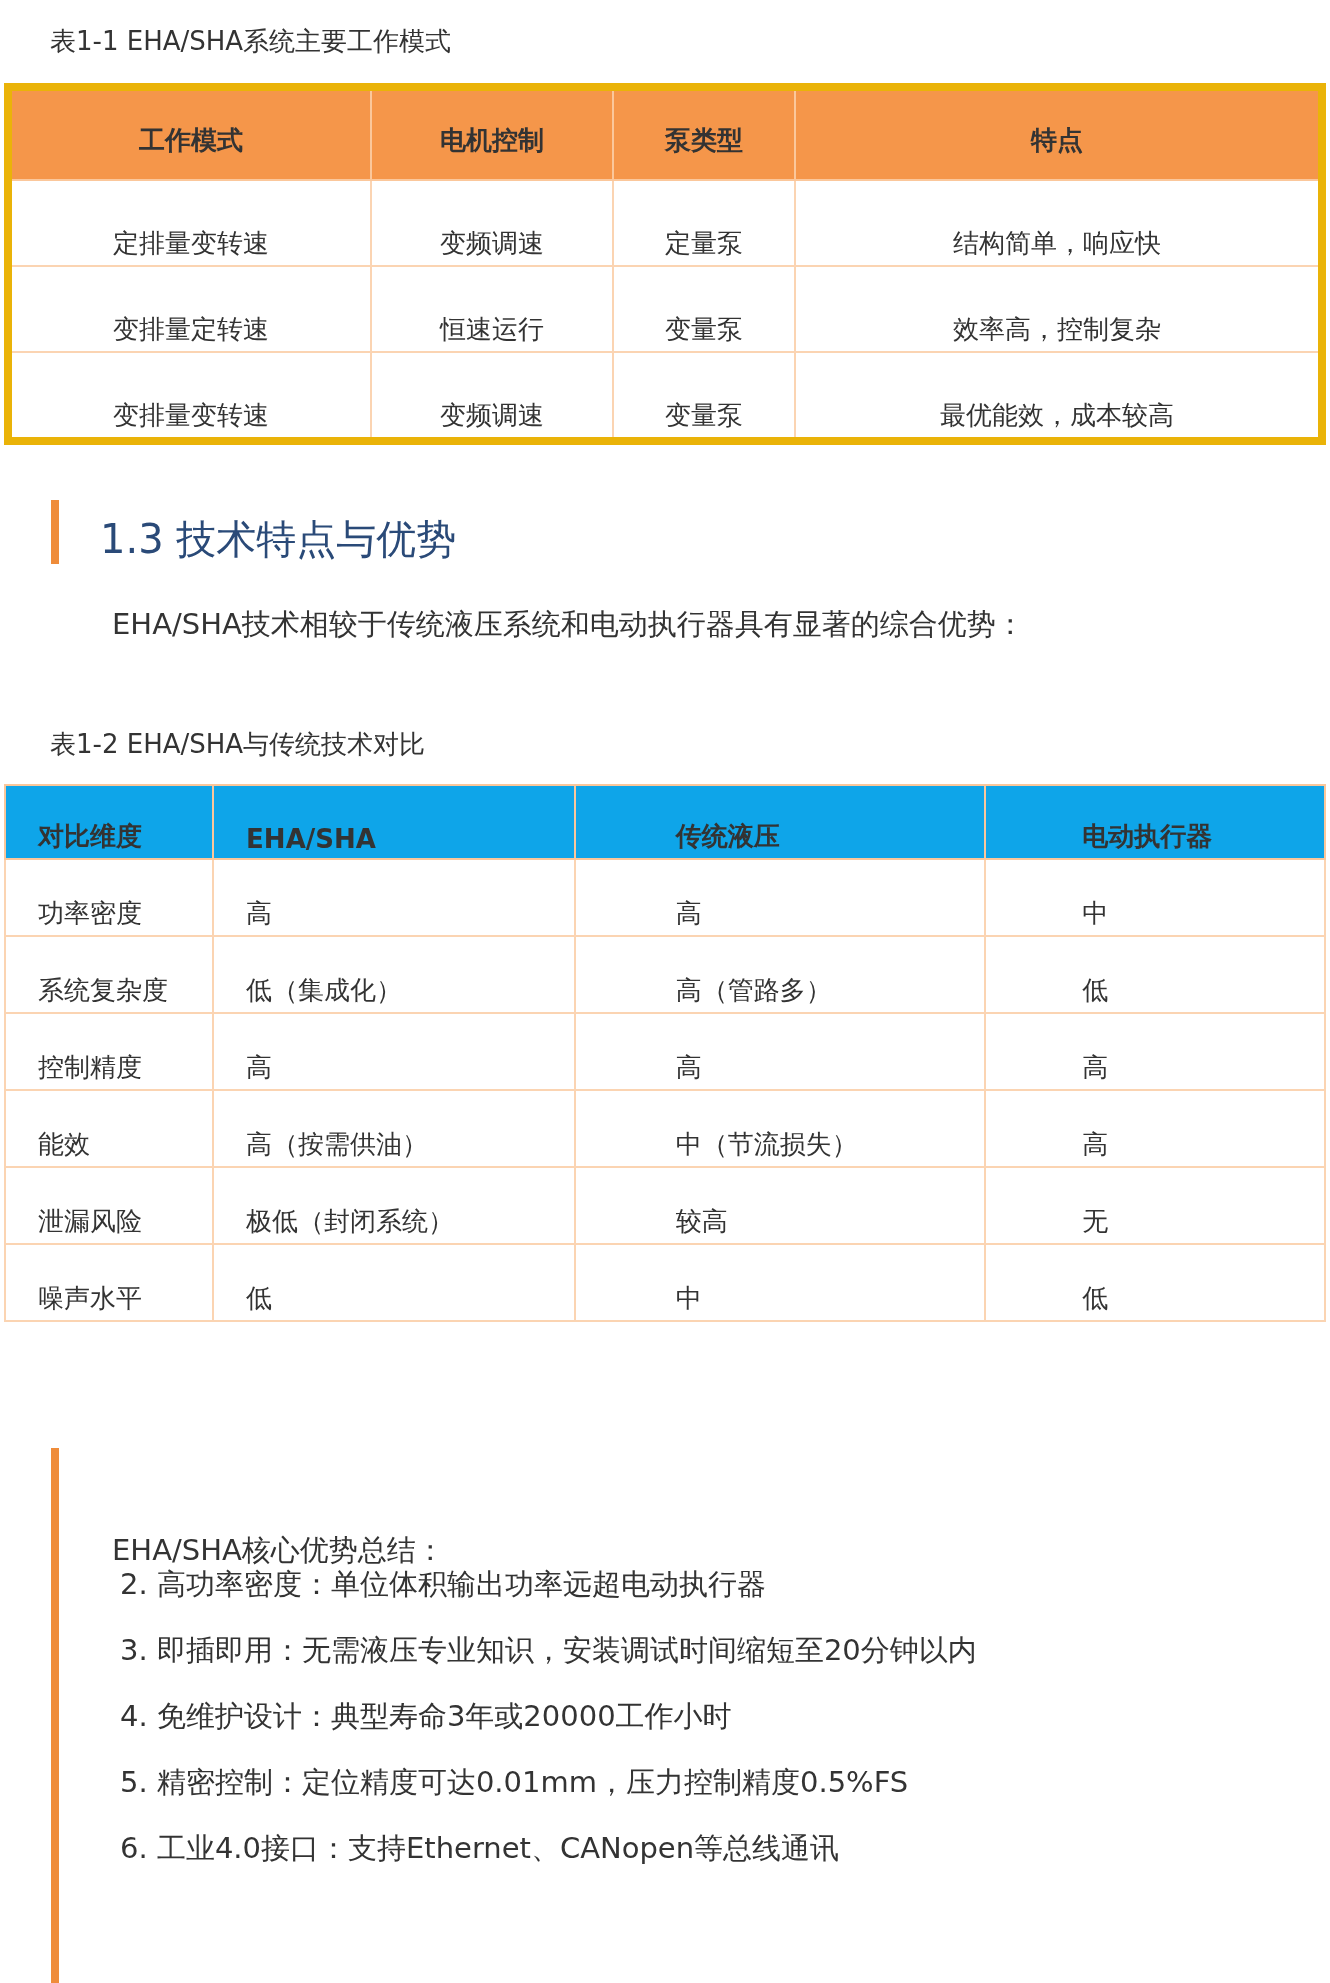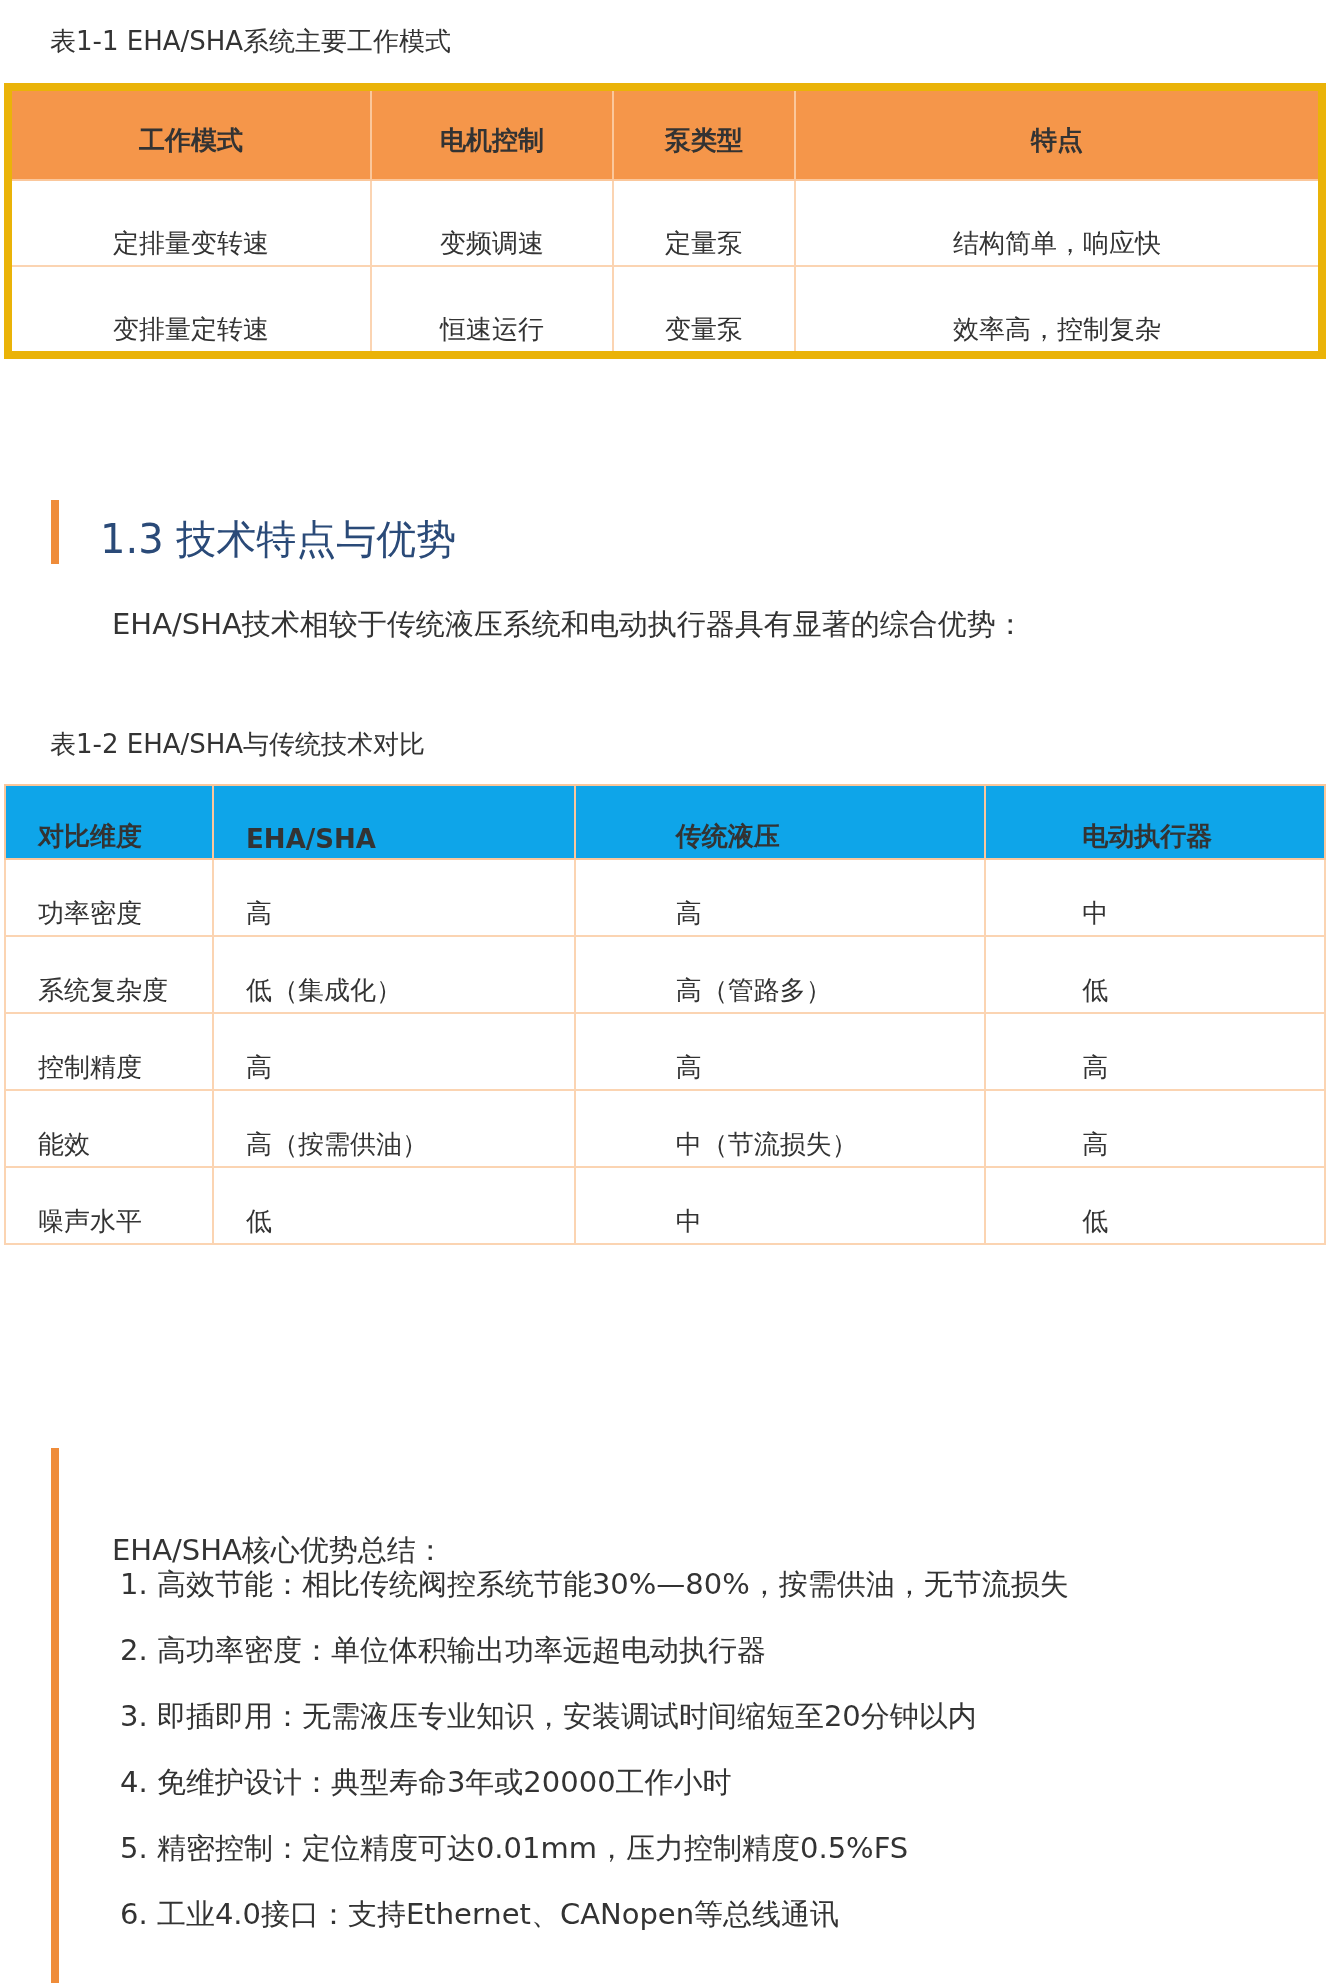--- a/index.html
+++ b/index.html
@@ -46,20 +46,26 @@
     <td>变频调速</td>
     <td>定量泵</td>
     <td>结构简单，响应快</td>
   </tr>
   <tr>
     <td>变排量定转速</td>
     <td>恒速运行</td>
     <td>变量泵</td>
     <td>效率高，控制复杂</td>
   </tr>
+  <tr>
+    <td>变排量变转速</td>
+    <td>变频调速</td>
+    <td>变量泵</td>
+    <td>最优能效，成本较高</td>
+  </tr>
 </tbody>
   </table>
 
 <div class="section-bar"></div>
 <div class="section-title">1.3 技术特点与优势</div>
 <div class="intro">EHA/SHA技术相较于传统液压系统和电动执行器具有显著的综合优势：</div>
 
 <div class="caption" style="top:727px;">表1-2 EHA/SHA与传统技术对比</div>
 
 <table class="t2">
@@ -88,30 +94,35 @@
     <td class="c2">高</td>
     <td class="c3">高</td>
   </tr>
   <tr>
     <td class="c0">能效</td>
     <td class="c1">高（按需供油）</td>
     <td class="c2">中（节流损失）</td>
     <td class="c3">高</td>
   </tr>
   <tr>
+    <td class="c0">泄漏风险</td>
+    <td class="c1">极低（封闭系统）</td>
+    <td class="c2">较高</td>
+    <td class="c3">无</td>
+  </tr>
+  <tr>
     <td class="c0">噪声水平</td>
     <td class="c1">低</td>
     <td class="c2">中</td>
     <td class="c3">低</td>
   </tr>
 </tbody>
   </table>
 
 <div class="summary-bar"></div>
 <div class="summary-title">EHA/SHA核心优势总结：</div>
 <ul class="summary-list">
-  <li>1. 高效节能：相比传统阀控系统节能30%—80%，按需供油，无节流损失</li>
   <li>2. 高功率密度：单位体积输出功率远超电动执行器</li>
   <li>3. 即插即用：无需液压专业知识，安装调试时间缩短至20分钟以内</li>
   <li>4. 免维护设计：典型寿命3年或20000工作小时</li>
   <li>5. 精密控制：定位精度可达0.01mm，压力控制精度0.5%FS</li>
   <li>6. 工业4.0接口：支持Ethernet、CANopen等总线通讯</li>
 </ul>
 
 </body></html>

